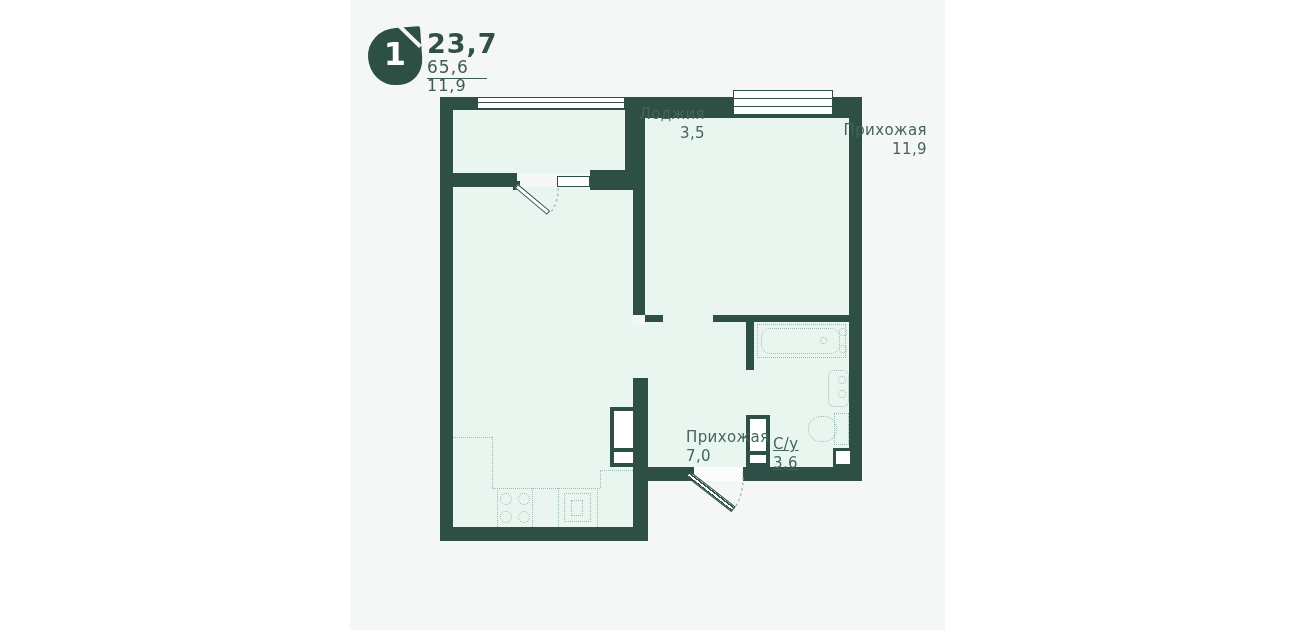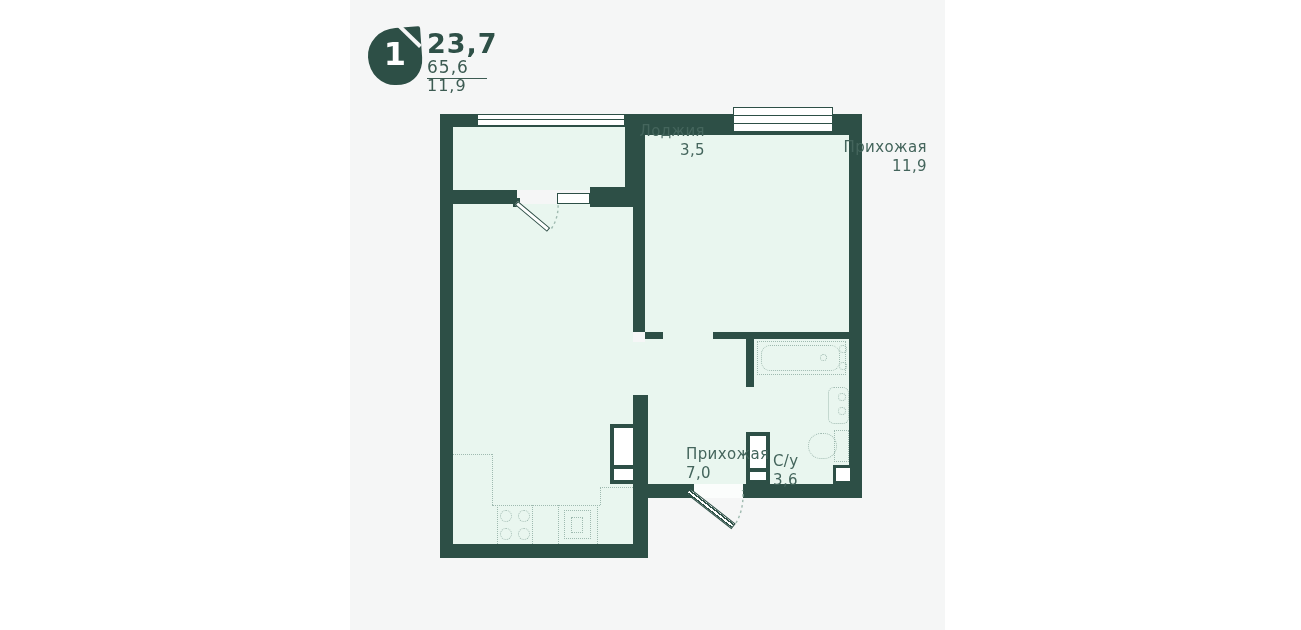--- a/index.html
+++ b/index.html
@@ -13,21 +13,21 @@
   .leaf-slash{position:absolute;left:33px;top:-4px;width:30px;height:4px;background:#f5f6f6;
         transform:rotate(48deg);transform-origin:0 50%;}
   .leaf-num{position:absolute;left:0;top:7px;width:100%;text-align:center;color:#ffffff;
         font-size:32px;font-weight:bold;transform:rotate(4deg);}
   .num-total{position:absolute;left:427px;top:28px;font-size:27px;font-weight:bold;color:#2e5047;letter-spacing:1px;}
   .num-living{position:absolute;left:427px;top:57px;font-size:17px;color:#3c5b52;letter-spacing:1px;
         border-bottom:1.5px solid #3c5b52;padding:0 18px 1px 0;}
   .num-kitchen{position:absolute;left:427px;top:76px;font-size:16px;color:#3c5b52;letter-spacing:1px;}
 
   
-  .plan{position:absolute;left:440px;top:107px;width:504px;height:451px;}
+  .plan{position:absolute;left:440px;top:90px;width:504px;height:451px;}
   .plan div{position:absolute;box-sizing:border-box;}
   .floor{background:#e9f6ef;}
   .wall{background:#2d4f46;}
   .win{background:#ffffff;border:1.5px solid #2d4f46;}
   .winline{background:#2d4f46;}
   .vent{background:#2d4f46;}
   .vent-in{background:#ffffff;}
   .dot{border:1.5px dotted #9fbab0;}
   .dot-t{border-top:1.5px dotted #9fbab0;}
   .dot-l{border-left:1.5px dotted #9fbab0;}
@@ -144,18 +144,18 @@
       <span class="val">3,5</span>
     </div>
     <div class="lbl ra" style="right:17px;top:31px;">
       <span>Прихожая</span>
       <span class="val">11,9</span>
     </div>
     <div class="lbl" style="left:207px;top:338px;margin-left:39px;">
       <span>Прихожая</span>
       <span class="val">7,0</span>
     </div>
-    <div class="lbl" style="left:333px;top:345px;">
+    <div class="lbl" style="left:333px;top:345px;text-decoration:underline;">
       <span>С/у</span>
       <span class="val">3,6</span>
     </div>
   </div>
 </div>
 
 </body></html>

